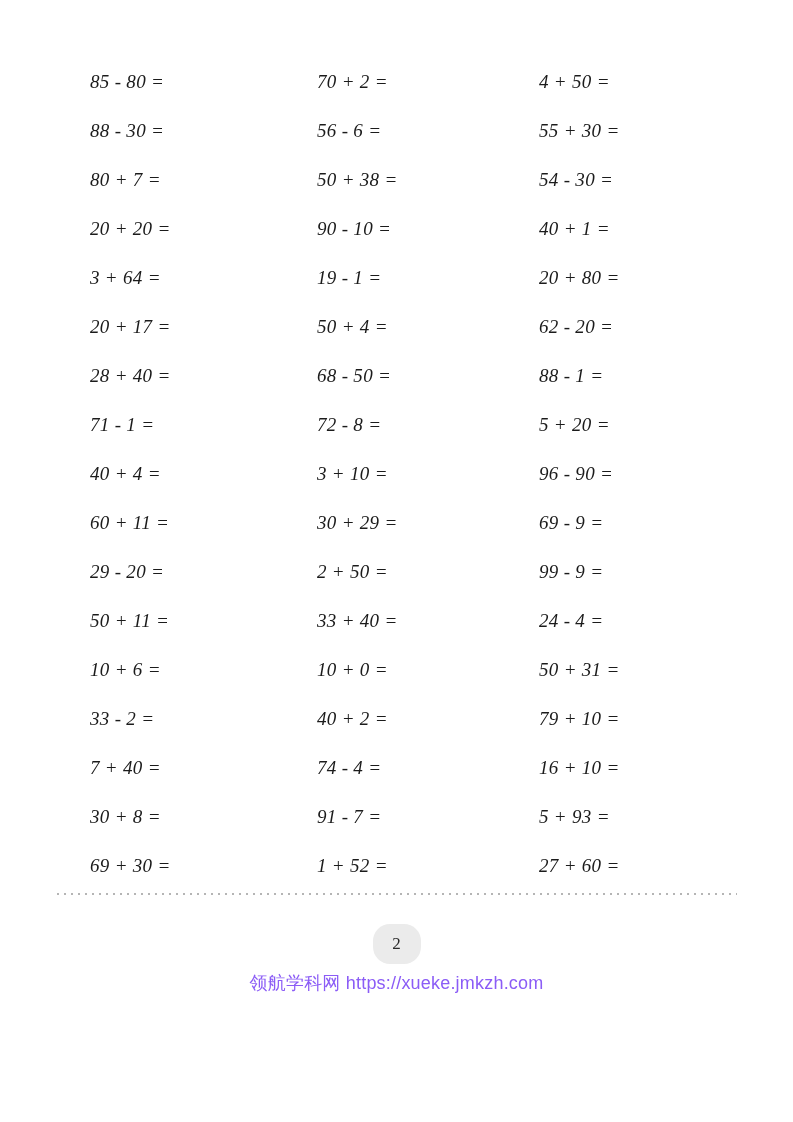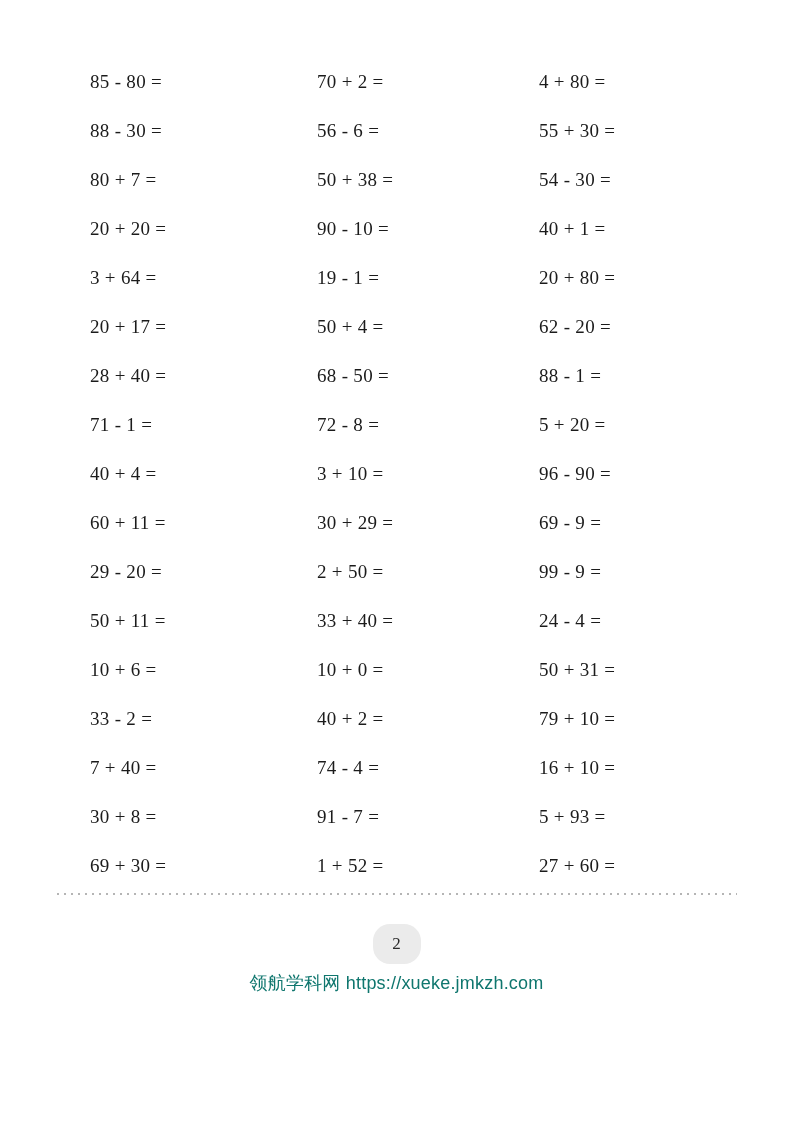--- a/index.html
+++ b/index.html
@@ -14,20 +14,21 @@
     background: #ffffff;
     overflow: hidden;
     font-family: "Liberation Serif", "DejaVu Serif", serif;
   }
   .problems {
     display: grid;
     grid-template-columns: 227px 222px auto;
     grid-auto-rows: 49px;
     padding: 57px 40px 0 90px;
     box-sizing: border-box;
+    font-style: italic;
   }
   .cell {
     font-size: 19px;
     line-height: 49px;
     color: #1b1b1b;
     letter-spacing: 0.3px;
     white-space: nowrap;
   }
   .separator {
     margin: 3px 56px 0 57px;
@@ -47,33 +48,33 @@
     text-align: center;
     line-height: 40px;
     font-size: 17px;
     color: #2a2a2a;
   }
   .footer {
     margin-top: 7px;
     text-align: center;
     font-family: "Liberation Sans", "DejaVu Sans", sans-serif;
     font-size: 18px;
-    color: #0f766e;
+    color: #8b5cf6;
     letter-spacing: 0.2px;
   }
 </style>
 </head>
 <body>
 
 <div class="page">
 
   <div class="problems">
     <div class="cell">85 - 80 =</div>
     <div class="cell">70 + 2 =</div>
-    <div class="cell">4 + 80 =</div>
+    <div class="cell">4 + 50 =</div>
 
     <div class="cell">88 - 30 =</div>
     <div class="cell">56 - 6 =</div>
 
     <div class="cell">55 + 30 =</div>
     <div class="cell">80 + 7 =</div>
 
     <div class="cell">50 + 38 =</div>
     <div class="cell">54 - 30 =</div>
     <div class="cell">20 + 20 =</div>

